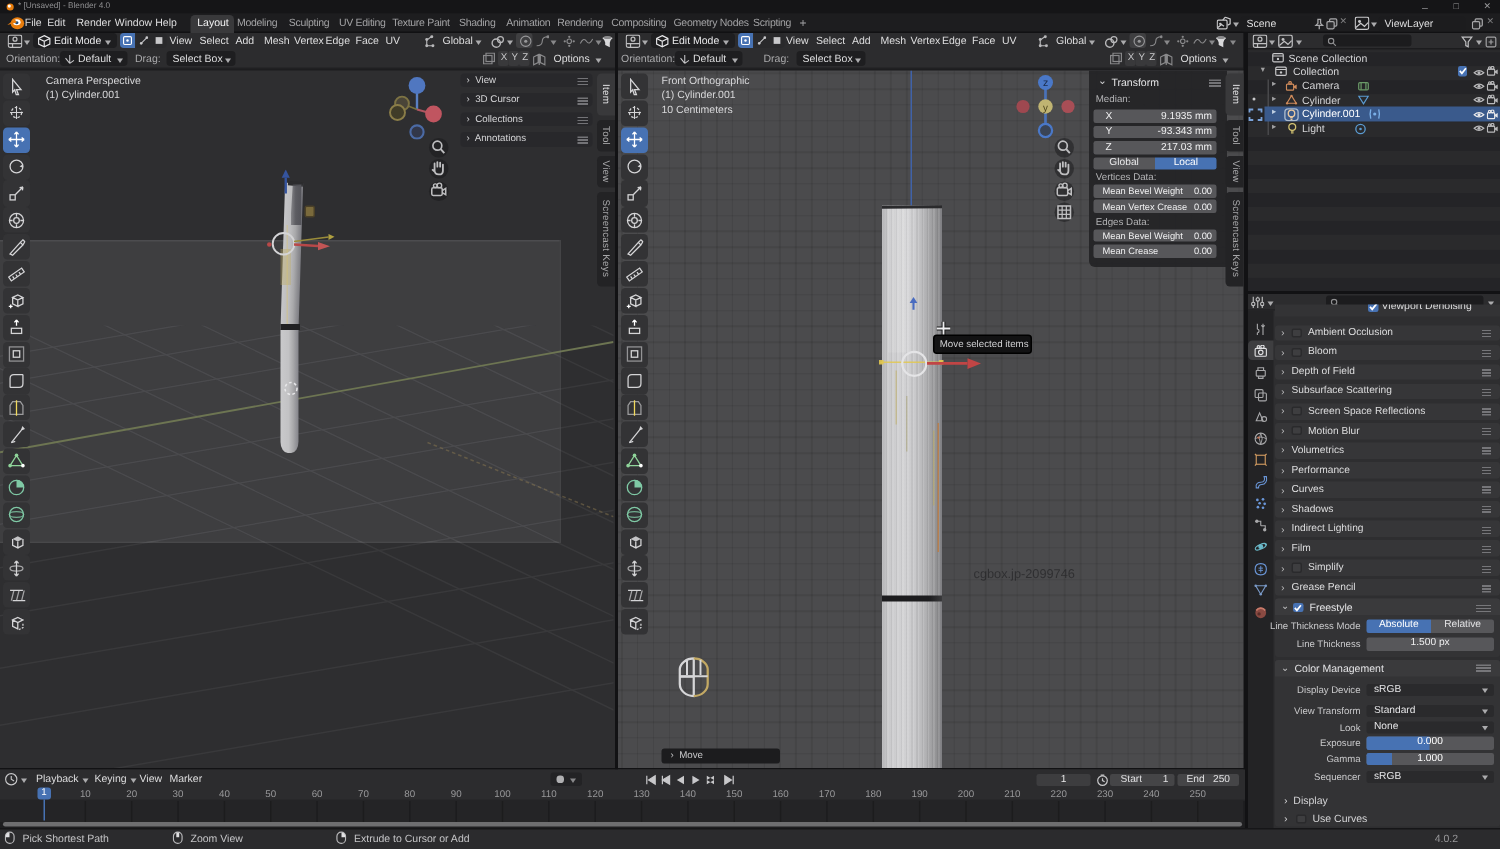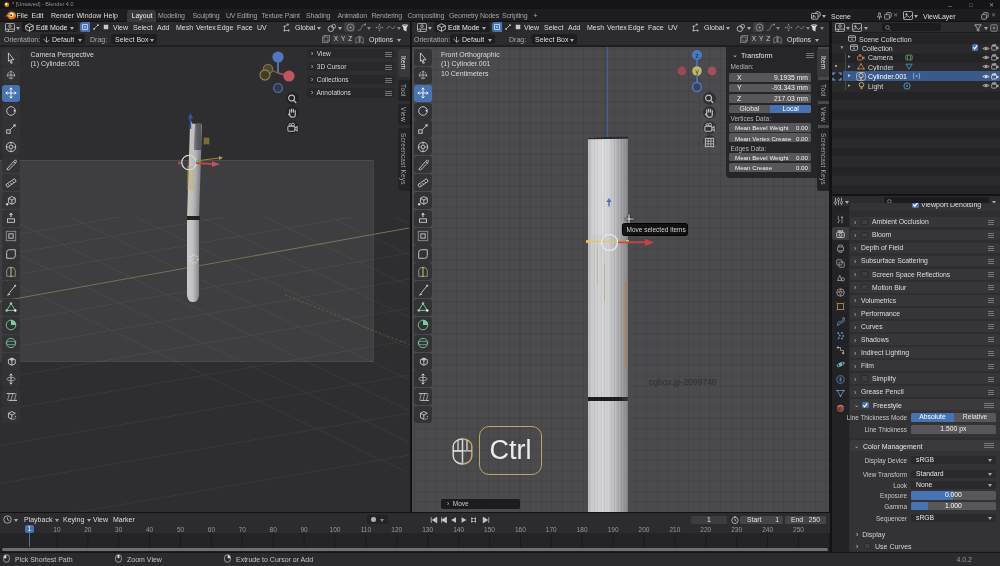--- a/index.html
+++ b/index.html
@@ -762,23 +762,20 @@
         <span style="writing-mode:vertical-rl;font-size:6.5px;color:#a8a8aa;white-space:nowrap;letter-spacing:0.2px">View</span>
       </div>
       <div style="position:absolute;left:405px;top:81px;width:12.5px;height:63.5px;background:#232325;border-radius:3px 0 0 3px;display:flex;align-items:center;justify-content:center">
         <span style="writing-mode:vertical-rl;font-size:6.5px;color:#a8a8aa;white-space:nowrap;letter-spacing:0.2px">Screencast Keys</span>
       </div>
       <svg style="position:absolute;left:40px;top:391.5px" width="21" height="27" viewBox="0 0 21 27">
         <path d="M1.2 13 L1.2 18 A9.3 8 0 0 0 10.5 26 L10.5 13 Z M1.2 13 L1.2 8 A9.3 7.5 0 0 1 10.5 1 L10.5 13" fill="none" stroke="#d6d6d8" stroke-width="1.5"></path>
         <path d="M10.5 1 A9.3 7.5 0 0 1 19.8 8 L19.8 18 A9.3 8 0 0 1 10.5 26" fill="none" stroke="#c3a964" stroke-width="1.5"></path>
         <path d="M6 1.8 L6 12 M15 1.8 L15 12 M1.2 12.8 L19.8 12.8" stroke="#d6d6d8" stroke-width="1.3" fill="none"></path>
       </svg>
-      <div style="position:absolute;left:67px;top:379.5px;width:63px;height:49px;border:1.6px solid #bda565;border-radius:10px">
-        <div style="text-align:center;font-size:27px;line-height:46px;color:#ececee;font-weight:400">Ctrl</div>
-      </div>
       <div style="position:absolute;left:29px;top:452.5px;width:78.5px;height:9.5px;background:#1c1c1e;border-radius:2px"></div>
       <div style="position:absolute;left:35px;top:453.8px;font-size:6.5px;line-height:8.5px;color:#c8c8ca;white-space:nowrap;">›&nbsp; Move</div>
     </div>
 <div style="position:absolute;left:831.5px;top:21.5px;width:168.5px;height:172.5px;background:#232325;overflow:hidden"></div>
 <div style="position:absolute;left:831.5px;top:21.5px;width:168.5px;height:11.5px;background:#2c2c2e;border-bottom:1px solid #1c1c1e"></div>
 <svg style="position:absolute;left:834.5px;top:22.5px" width="10" height="9" viewBox="0 0 12 11">
       <rect x="0.5" y="0.5" width="11" height="10" rx="1.5" fill="none" stroke="#c0c0c2"></rect>
       <path d="M0.5 7.5 L11.5 7.5 M4 7.5 L4 10.5" stroke="#c0c0c2" fill="none"></path>
       <circle cx="6" cy="3.8" r="1.6" fill="none" stroke="#c0c0c2"></circle>
     </svg>

